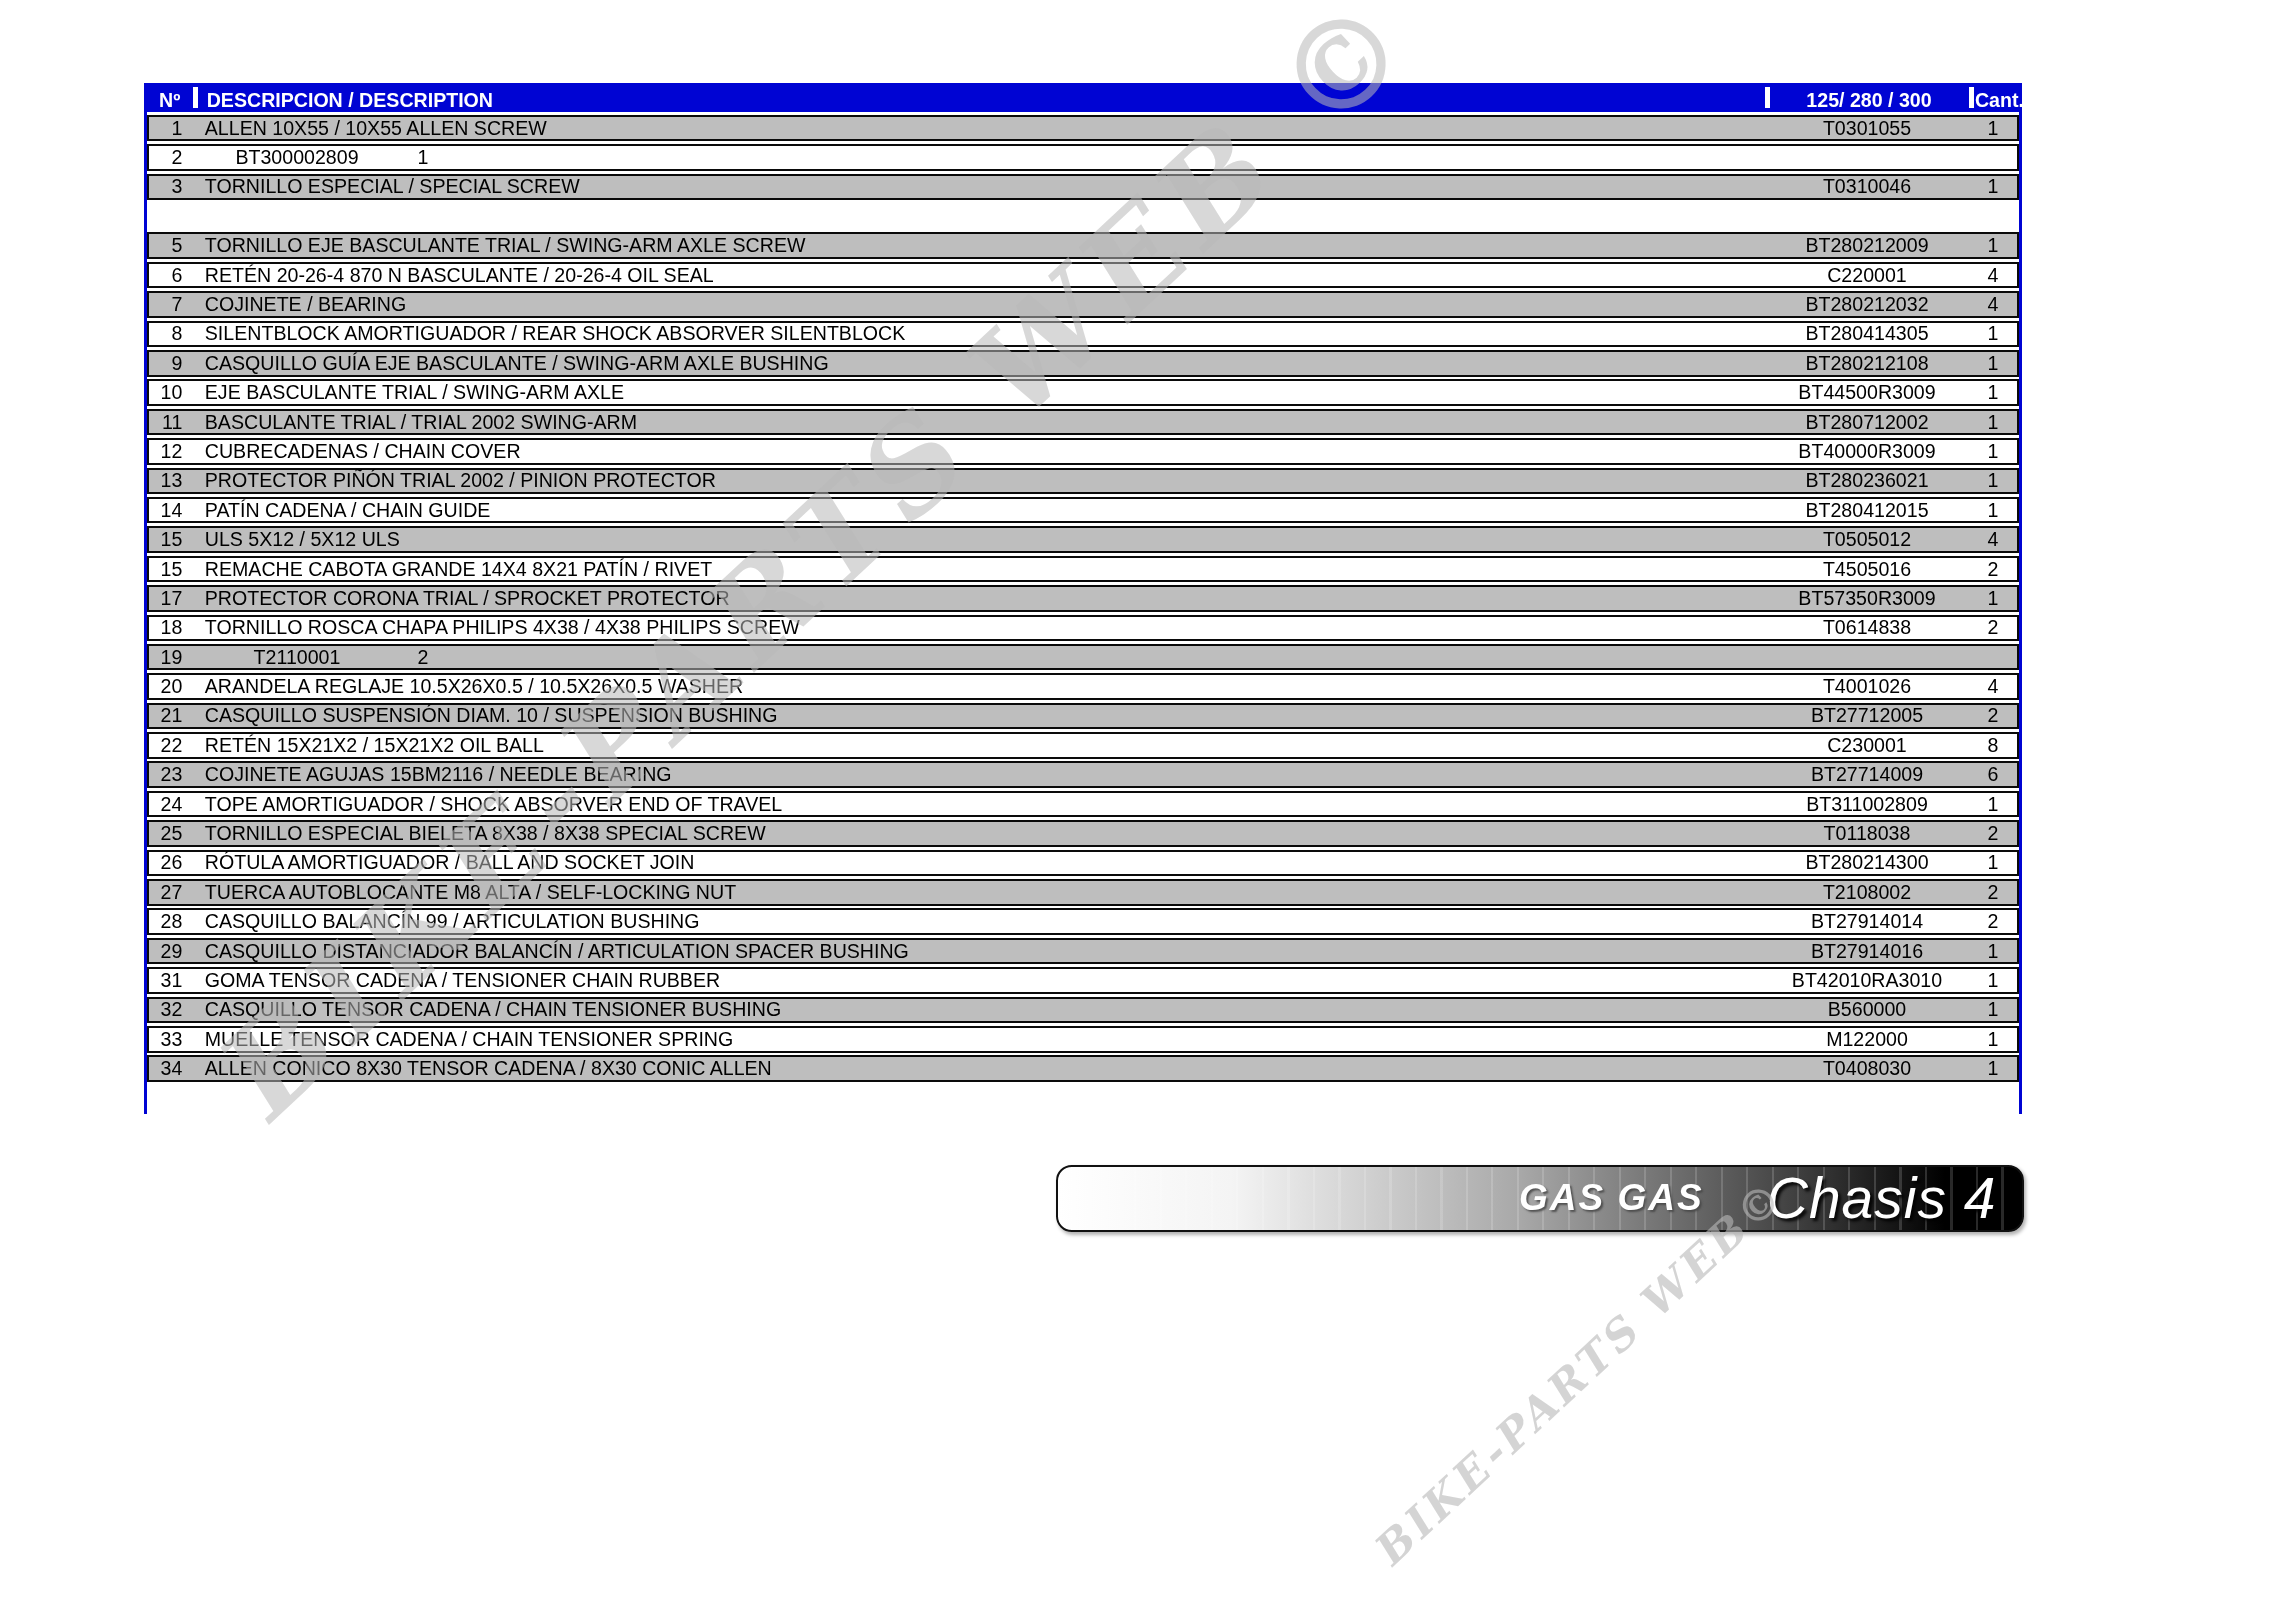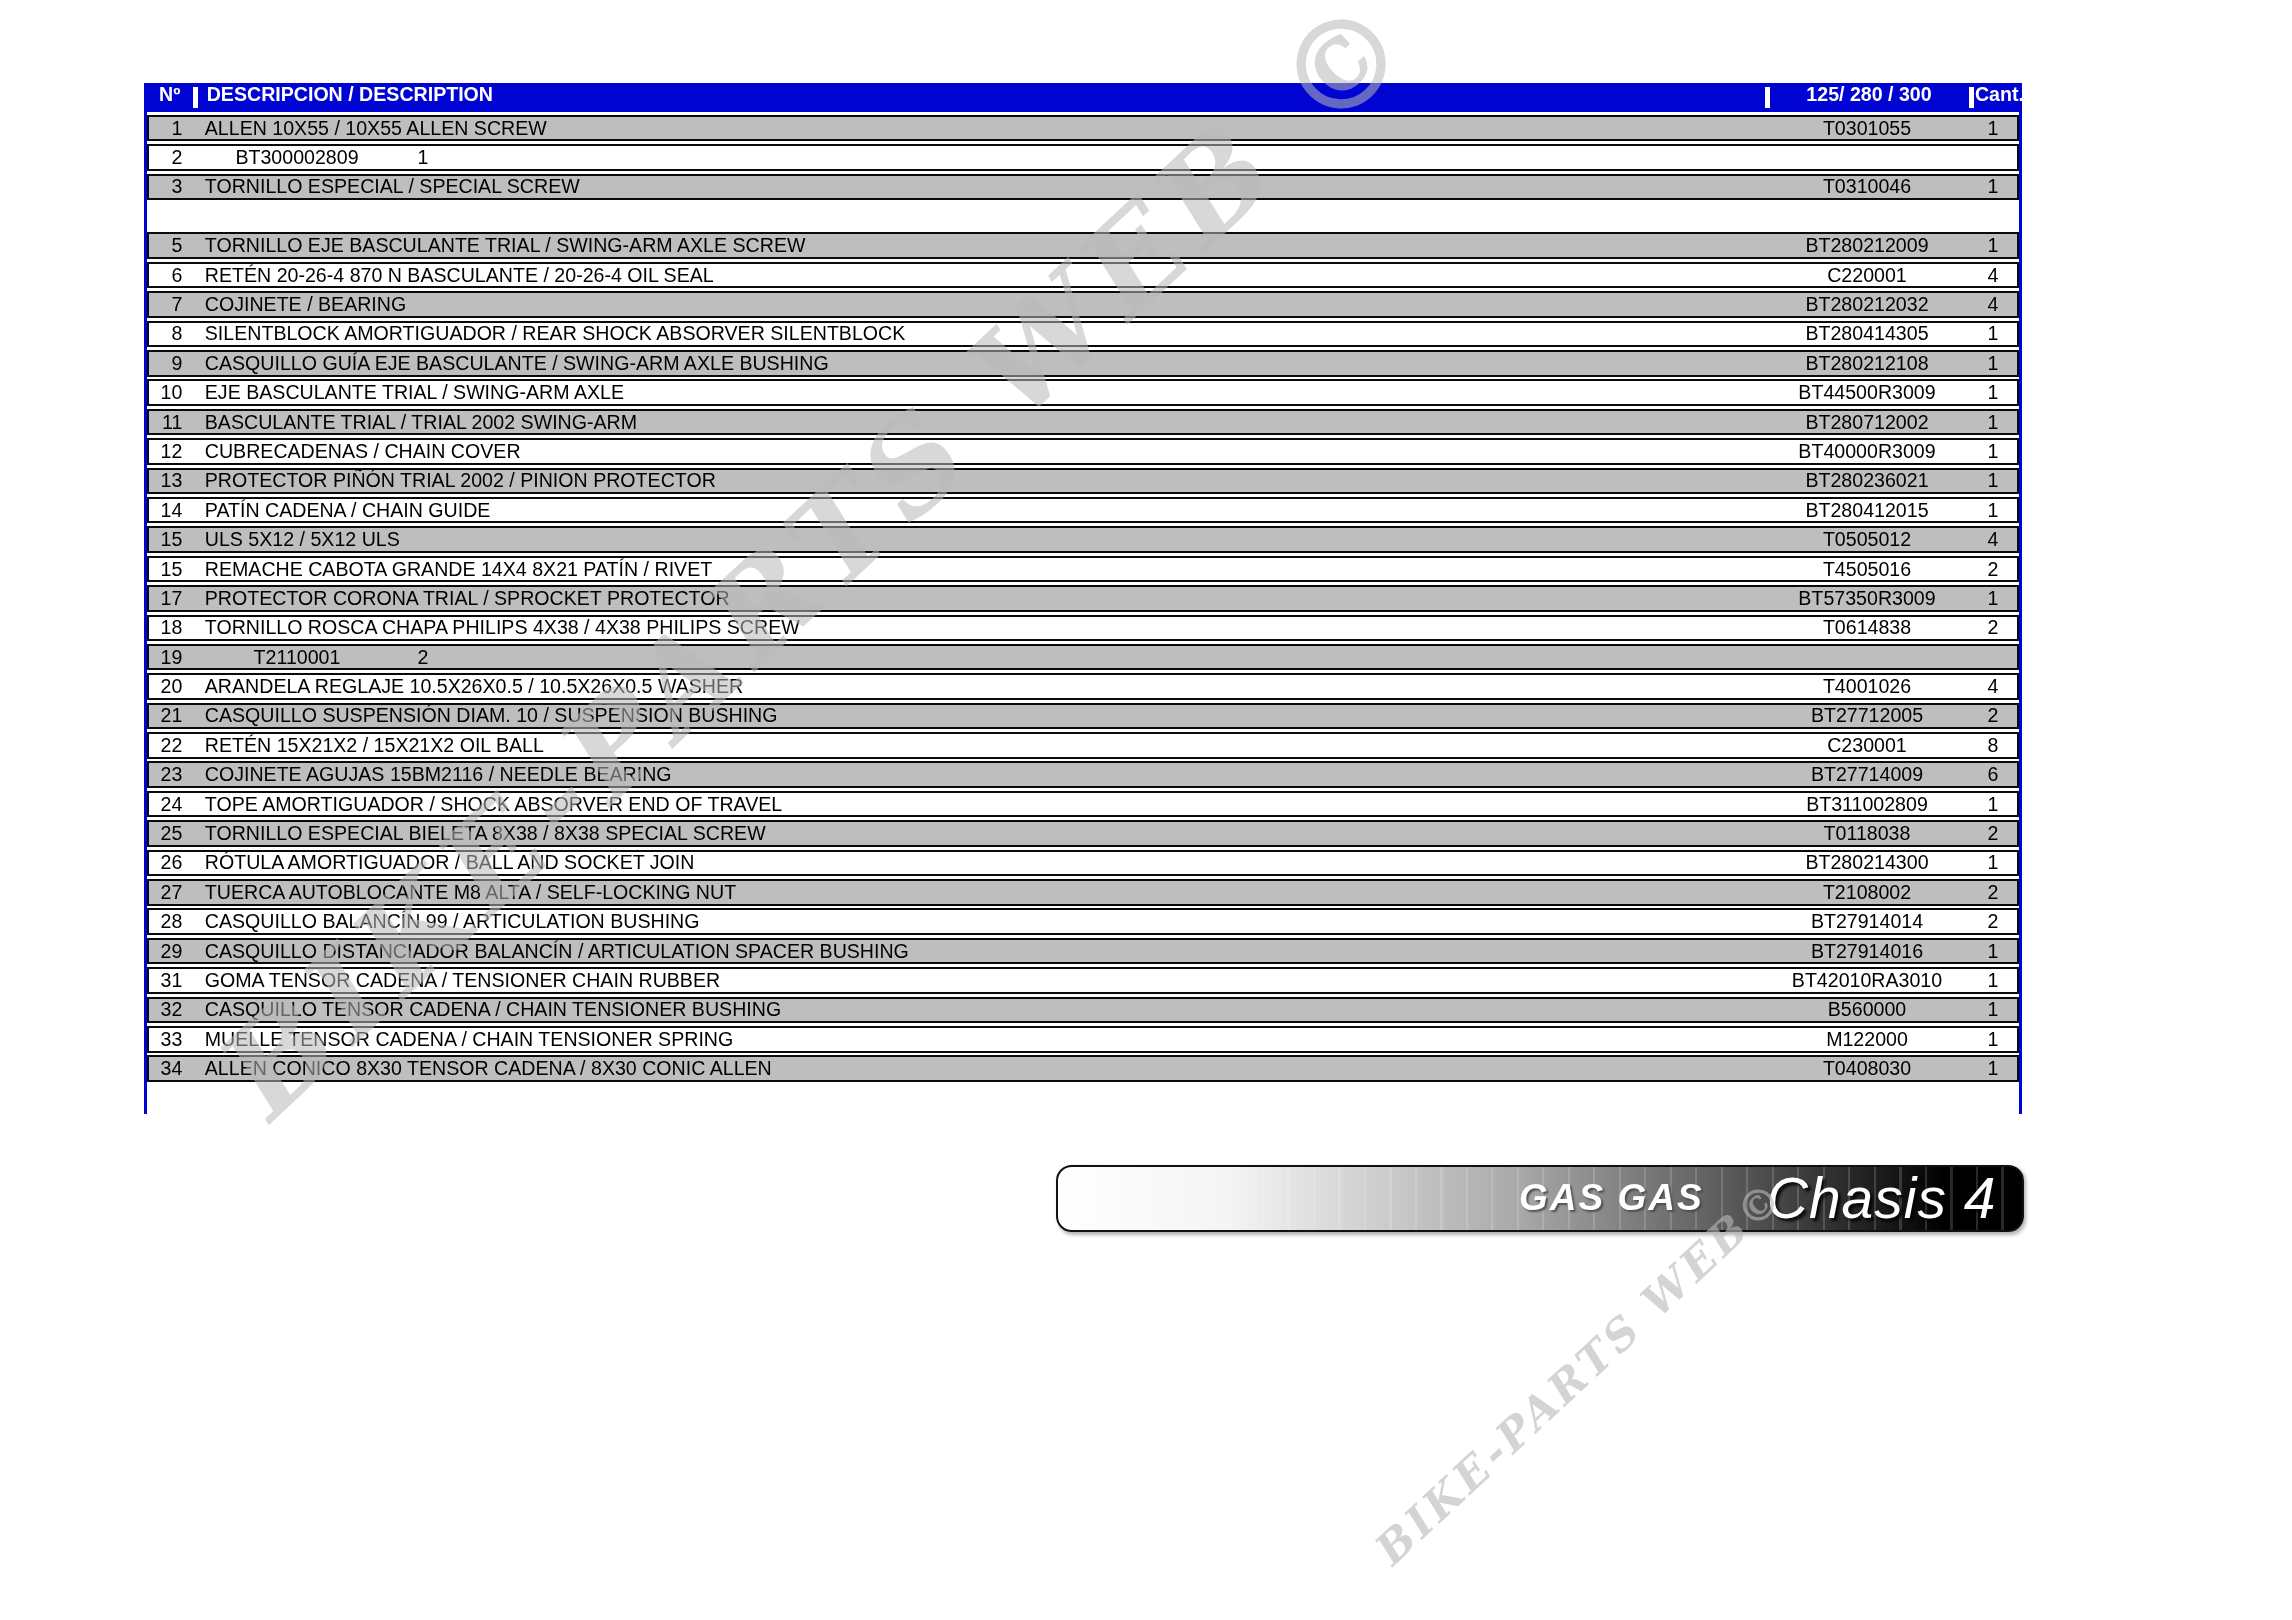--- a/index.html
+++ b/index.html
@@ -13,21 +13,21 @@
   
   .parts-table {
     position:absolute; left:144px; top:83px; width:1878px;
     box-sizing:border-box;
     border-left:3.9px solid var(--blue);
     border-right:3.9px solid var(--blue);
   }
   .theader {
     position:relative; height:29px; margin-bottom:2.9px;
     background:var(--blue); color:#fff;
-    display:flex; align-items:flex-start;
+    display:flex; align-items:flex-end;
     font-weight:bold; font-size:19.6px;
   }
   .hsep { position:absolute; top:3.9px; width:4.9px; height:21.6px; background:#fff; }
   .hsep.s1 { left:46px; } .hsep.s2 { left:1618px; } .hsep.s3 { left:1822px; }
 
   .row {
     box-sizing:border-box; height:26.5px; margin-bottom:2.9px;
     display:flex; align-items:center;
     font-size:19.6px; color:#000;
   }

